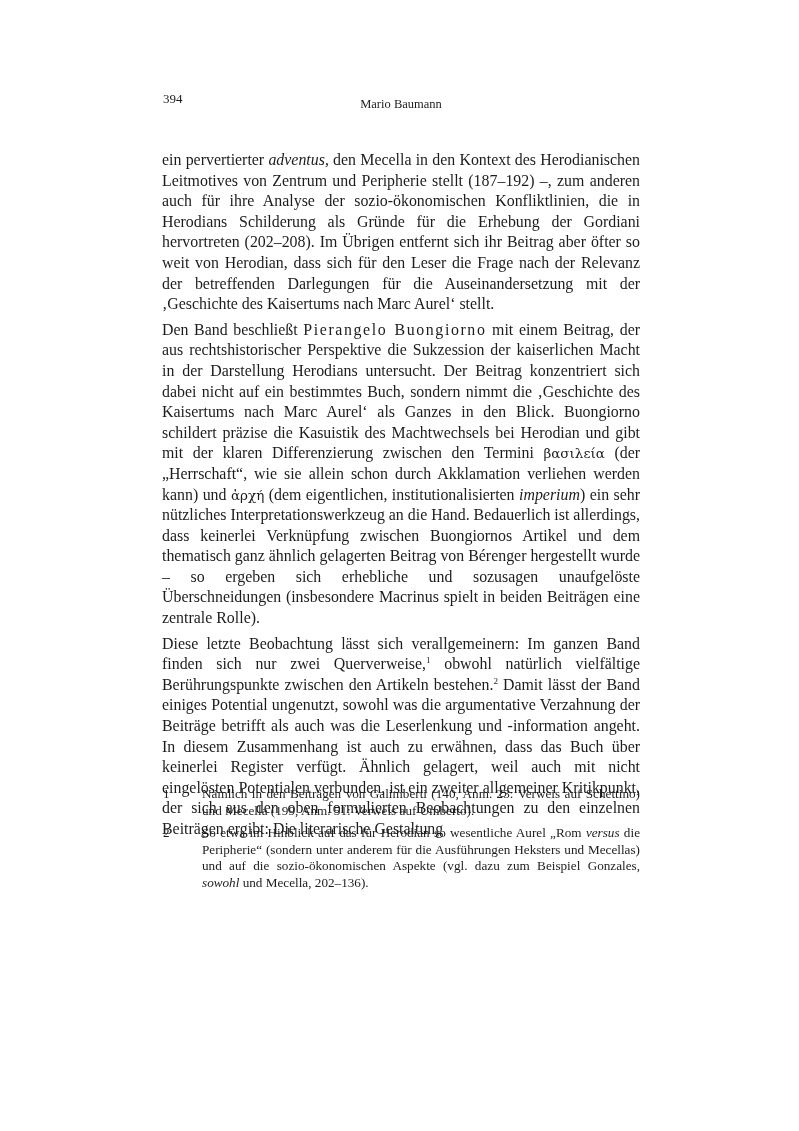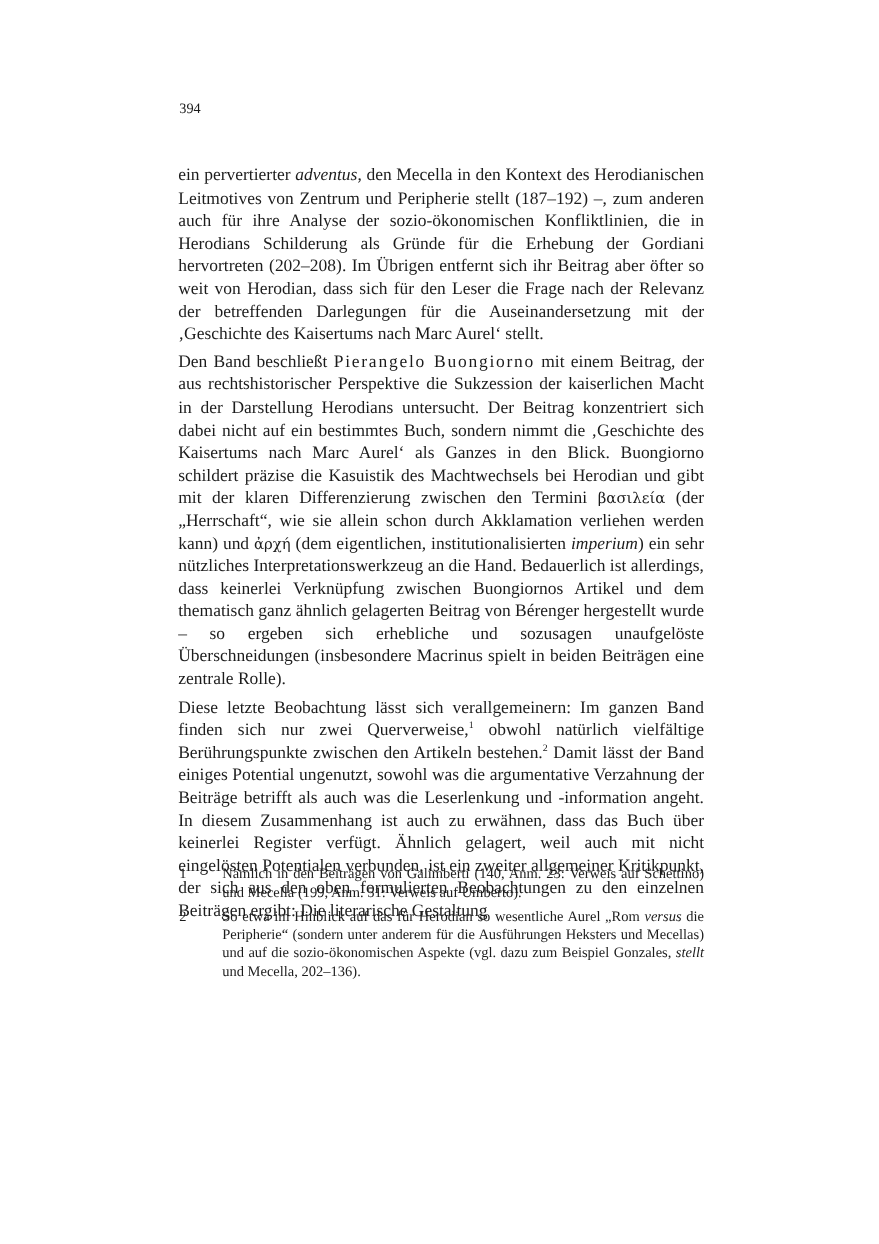--- a/index.html
+++ b/index.html
@@ -82,30 +82,31 @@
     .fn-text {
       flex: 1;
       text-align: justify;
     }
   </style>
 </head>
 <body>
 
 <div class="running-head">
   <span class="page-number">394</span>
+  <span class="author-name">Mario Baumann</span>
 </div>
 
 <div class="body-text">
   <p><span>ein pervertierter </span><em>adventus</em><span>, den Mecella in den Kontext des Herodianischen Leitmotives von Zentrum und Peripherie stellt (187–192) –, zum anderen auch für ihre Analyse der sozio-ökonomischen Konfliktlinien, die in Herodi­ans Schilderung als Gründe für die Erhebung der Gordiani hervortreten (202–208). Im Übrigen entfernt sich ihr Beitrag aber öfter so weit von Hero­dian, dass sich für den Leser die Frage nach der Relevanz der betreffenden Darlegungen für die Auseinandersetzung mit der ‚Geschichte des Kaiser­tums nach Marc Aurel‘ stellt.</span></p>
   <p><span>Den Band beschließt </span><span class="spaced">Pierangelo Buongiorno</span><span> mit einem Beitrag, der aus rechtshistorischer Perspektive die Sukzession der kaiserlichen Macht in der Darstellung Herodians untersucht. Der Beitrag konzentriert sich dabei nicht auf ein bestimmtes Buch, sondern nimmt die ‚Geschichte des Kaisertums nach Marc Aurel‘ als Ganzes in den Blick. Buongiorno schildert präzise die Kasuistik des Machtwechsels bei Herodian und gibt mit der klaren Differen­zierung zwischen den Termini </span><span class="greek">βασιλεία</span><span> (der „Herrschaft“, wie sie allein schon durch Akklamation verliehen werden kann) und </span><span class="greek">ἀρχή</span><span> (dem eigentlichen, in­stitutionalisierten </span><em>imperium</em><span>) ein sehr nützliches Interpretationswerkzeug an die Hand. Bedauerlich ist allerdings, dass keinerlei Verknüpfung zwischen Buongiornos Artikel und dem thematisch ganz ähnlich gelagerten Beitrag von Bérenger hergestellt wurde – so ergeben sich erhebliche und sozusagen unaufgelöste Überschneidungen (insbesondere Macrinus spielt in beiden Beiträgen eine zentrale Rolle).</span></p>
   <p><span>Diese letzte Beobachtung lässt sich verallgemeinern: Im ganzen Band finden sich nur zwei Querverweise,</span><sup>1</sup><span> obwohl natürlich vielfältige Berührungspunkte zwischen den Artikeln bestehen.</span><sup>2</sup><span> Damit lässt der Band einiges Potential un­genutzt, sowohl was die argumentative Verzahnung der Beiträge betrifft als auch was die Leserlenkung und -information angeht. In diesem Zusammen­hang ist auch zu erwähnen, dass das Buch über keinerlei Register verfügt. Ähnlich gelagert, weil auch mit nicht eingelösten Potentialen verbunden, ist ein zweiter allgemeiner Kritikpunkt, der sich aus den oben formulierten Be­obachtungen zu den einzelnen Beiträgen ergibt: Die literarische Gestaltung</span></p>
 </div>
 
 <div class="footnotes">
   <div class="footnote">
     <span class="fn-num">1</span>
     <span class="fn-text"><span>Nämlich in den Beiträgen von Galimberti (140, Anm. 23: Verweis auf Schettino) und Mecella (199, Anm. 51: Verweis auf Umberto).</span></span>
   </div>
   <div class="footnote">
     <span class="fn-num">2</span>
-    <span class="fn-text"><span>So etwa im Hinblick auf das für Herodian so wesentliche Aurel „Rom </span><em>versus</em><span> die Peripherie“ (sondern unter anderem für die Ausführungen Heksters und Mecellas) und auf die sozio-ökonomischen Aspekte (vgl. dazu zum Beispiel Gonzales, </span><em>stellt</em><span> und Mecella, 202–136).</span></span>
+    <span class="fn-text"><span>So etwa im Hinblick auf das für Herodian so wesentliche Aurel „Rom </span><em>versus</em><span> die Peripherie“ (sondern unter anderem für die Ausführungen Heksters und Mecellas) und auf die sozio-ökonomischen Aspekte (vgl. dazu zum Beispiel Gonzales, </span><em>sowohl</em><span> und Mecella, 202–136).</span></span>
   </div>
 </div>
 
 </body></html>

